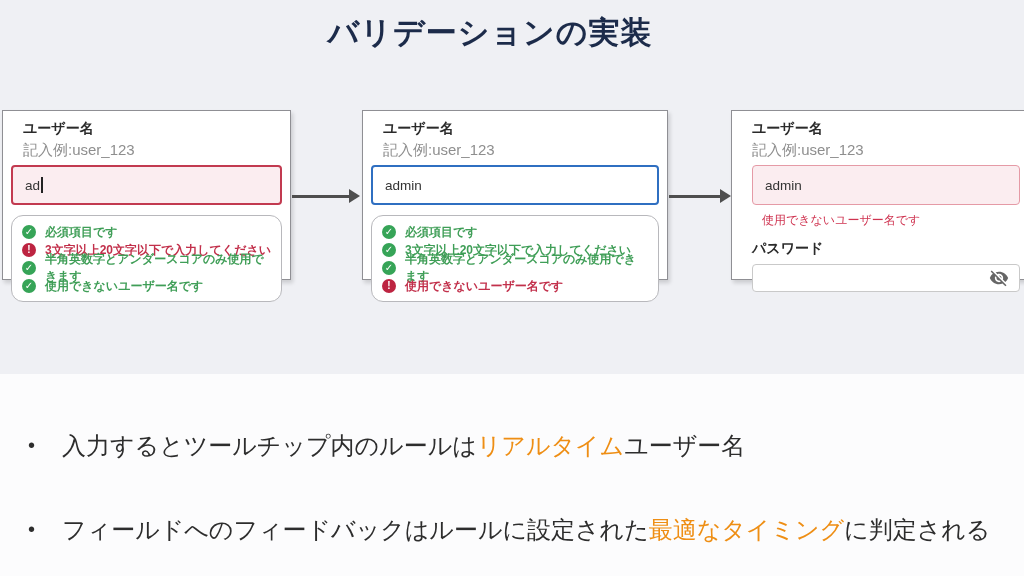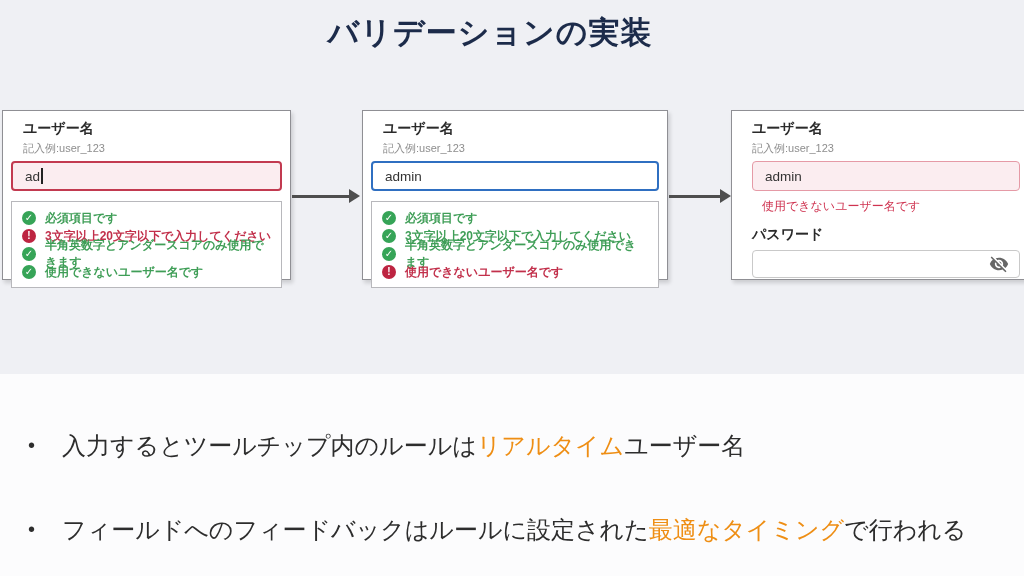--- a/index.html
+++ b/index.html
@@ -8,29 +8,29 @@
   .top-bg{position:absolute;top:0;left:0;width:1024px;height:374px;background:#eff0f4;}
   .slide-title{position:absolute;top:12px;left:0;width:980px;text-align:center;
     font-size:31px;font-weight:700;color:#1c2b4a;letter-spacing:1px;}
   
   .card{position:absolute;top:110px;height:170px;background:#ffffff;
     border:1px solid #8f8f94;box-shadow:2px 3px 4px rgba(0,0,0,.15);box-sizing:border-box;}
   .card1{left:2px;width:289px;}
   .card2{left:362px;width:306px;}
   .card3{left:731px;width:304px;}
   .card-label{margin:9px 0 0 20px;font-size:14px;font-weight:700;color:#2a2a2a;}
-  .card-hint{margin:3px 0 0 20px;font-size:11px;color:#8e8e8e;}
-  .fake-input{margin:5px 8px 0 8px;height:30px;border-radius:4px;display:flex;align-items:center;
+  .card-hint{margin:3px 0 0 20px;font-size:15px;color:#8e8e8e;}
+  .fake-input{margin:5px 8px 0 8px;height:40px;border-radius:4px;display:flex;align-items:center;
     padding:0 12px;font-size:13.5px;color:#333;background:#fff;box-sizing:border-box;}
   .input-error-focus{border:2px solid #c23a50;background:#fbedf0;}
   .input-focus{border:2px solid #2f6fc1;}
   .input-error{margin:5px 14px 0 20px;border:1px solid #e59aa6;background:#fbedf0;}
   .caret{display:inline-block;width:2px;height:16px;background:#222;margin-left:1px;}
   
-  .tooltip{margin:10px 8px 0 8px;border:1px solid #b8b8bc;border-radius:0;background:#fff;
+  .tooltip{margin:10px 8px 0 8px;border:1px solid #b8b8bc;border-radius:12px;background:#fff;
     padding:7px 10px 6px 10px;}
   .rule-row{display:flex;align-items:center;gap:9px;height:18px;font-size:12px;font-weight:600;}
   .rule-pass{color:#3f9e57;}
   .rule-fail{color:#c2304b;}
   .rule-icon{width:14px;height:14px;border-radius:50%;color:#fff;font-size:10px;line-height:14px;
     text-align:center;font-weight:700;flex:none;}
   .icon-pass{background:#36a457;}
   .icon-fail{background:#bd2441;}
   .icon-pass::before{content:"\2713";}
   .icon-fail::before{content:"!";}
@@ -139,15 +139,15 @@
       </button>
     </div>
   </div>
 
   <div class="bullet bullet1">
     <span class="bullet-marker">•</span>
     <span><span>入力するとツールチップ内のルールは</span><span class="hl">リアルタイム</span><span>ユーザー名</span></span>
   </div>
   <div class="bullet bullet2">
     <span class="bullet-marker">•</span>
-    <span><span>フィールドへのフィードバックはルールに設定された</span><span class="hl">最適なタイミング</span><span>で行われる</span></span>
+    <span><span>フィールドへのフィードバックはルールに設定された</span><span class="hl">最適なタイミング</span><span>に判定される</span></span>
   </div>
 </div>
 
 </body></html>

